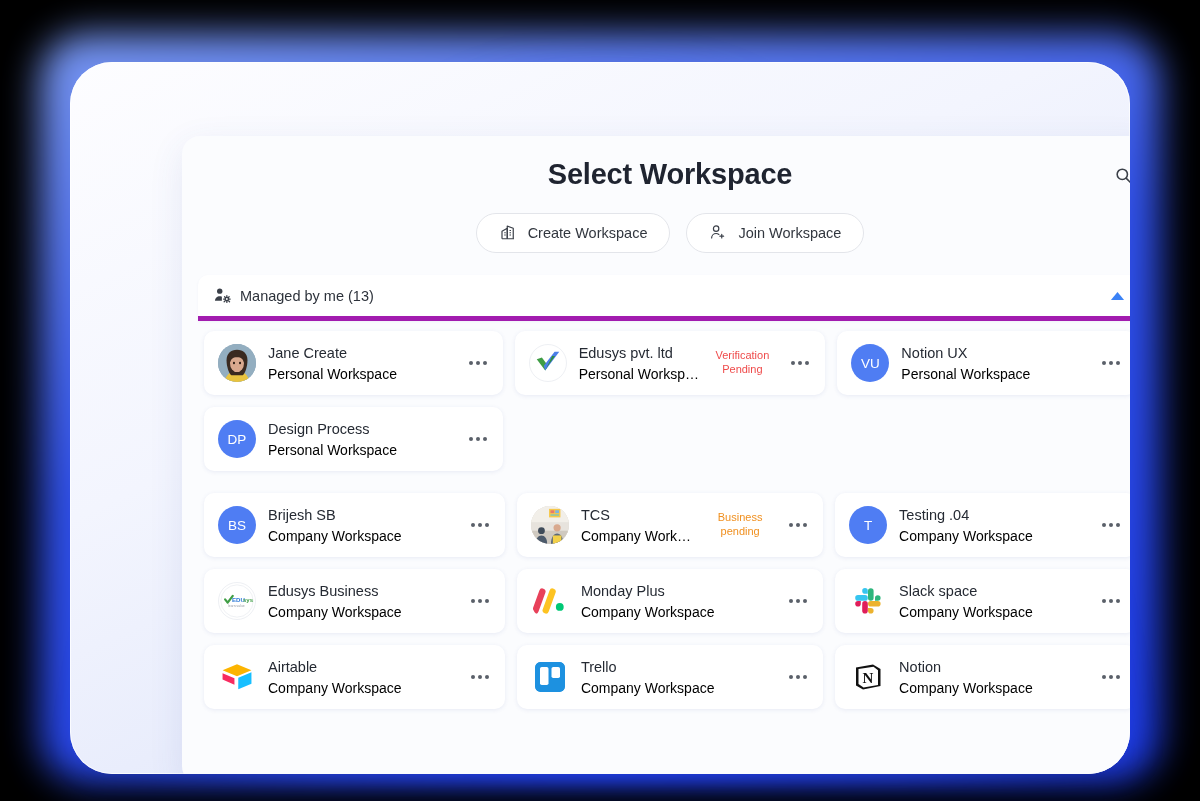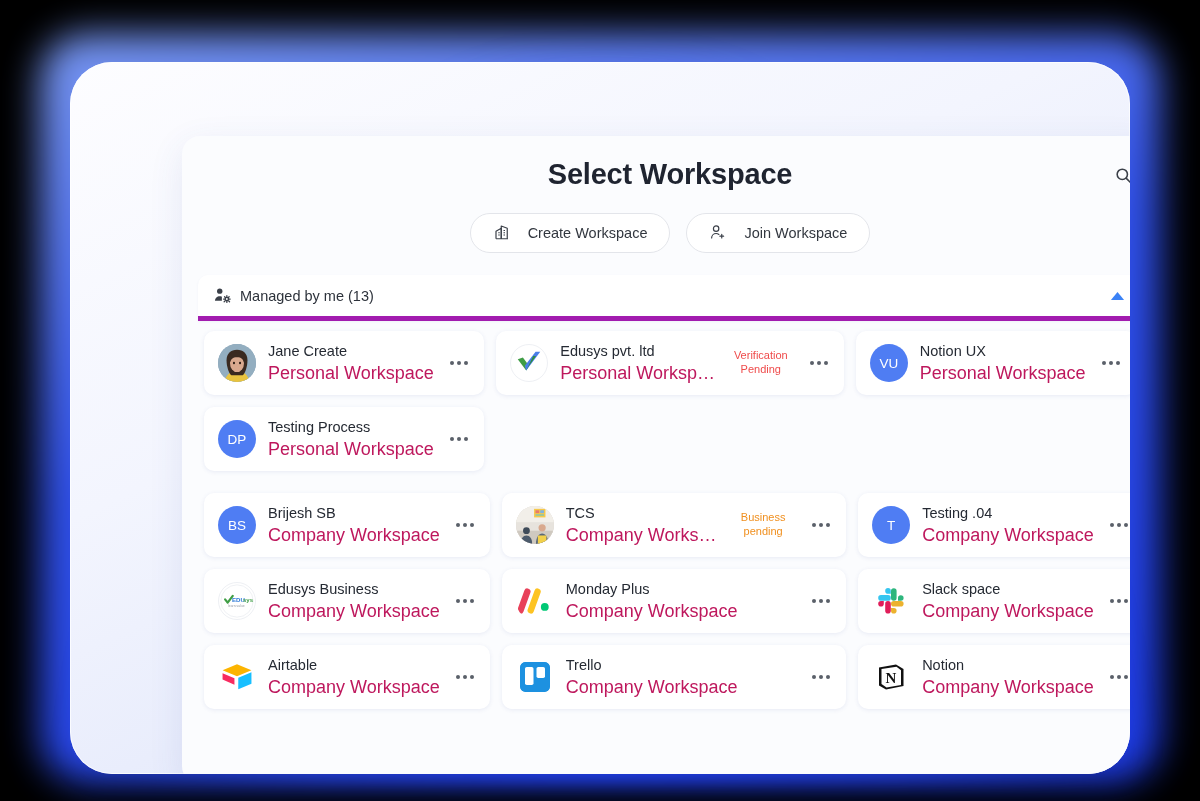--- a/index.html
+++ b/index.html
@@ -94,21 +94,21 @@
   .actions {
     display: flex;
     justify-content: center;
     gap: 16px;
     margin-top: 22px;
     padding-bottom: 22px;
   }
   .pill {
     display: flex;
     align-items: center;
-    gap: 17px;
+    gap: 11px;
     height: 40px;
     padding: 0 22px;
     border: 1px solid #e3e5ea;
     border-radius: 20px;
     background: #ffffff;
     font-size: 14.5px;
     color: #32373f;
     cursor: pointer;
     white-space: nowrap;
   }
@@ -180,22 +180,22 @@
   .card-text { flex: 1 1 auto; min-width: 0; }
   .card-name {
     font-size: 14.5px;
     color: #252a33;
     white-space: nowrap;
     overflow: hidden;
     text-overflow: ellipsis;
     line-height: 1.25;
   }
   .card-sub {
-    font-size: 18px;
-    color: #be185d;
+    font-size: 14px;
+    color: #000000;
     margin-top: 3px;
     white-space: nowrap;
     overflow: hidden;
     text-overflow: ellipsis;
   }
 
   .badge {
     flex: 0 0 auto;
     font-size: 11px;
     line-height: 1.25;
@@ -343,21 +343,21 @@
             <i></i>
             <i></i>
             <i></i>
           </span>
               </div>
               <div class="card">
                 <div class="avatar" style="background:#4F7DF3;">
                   <span>DP</span>
                 </div>
                 <div class="card-text">
-                  <div class="card-name">Testing Process</div>
+                  <div class="card-name">Design Process</div>
                   <div class="card-sub">Personal Workspace</div>
                 </div>
                 <span class="more">
             <i></i>
             <i></i>
             <i></i>
           </span>
               </div>
             </div>
           </div>

